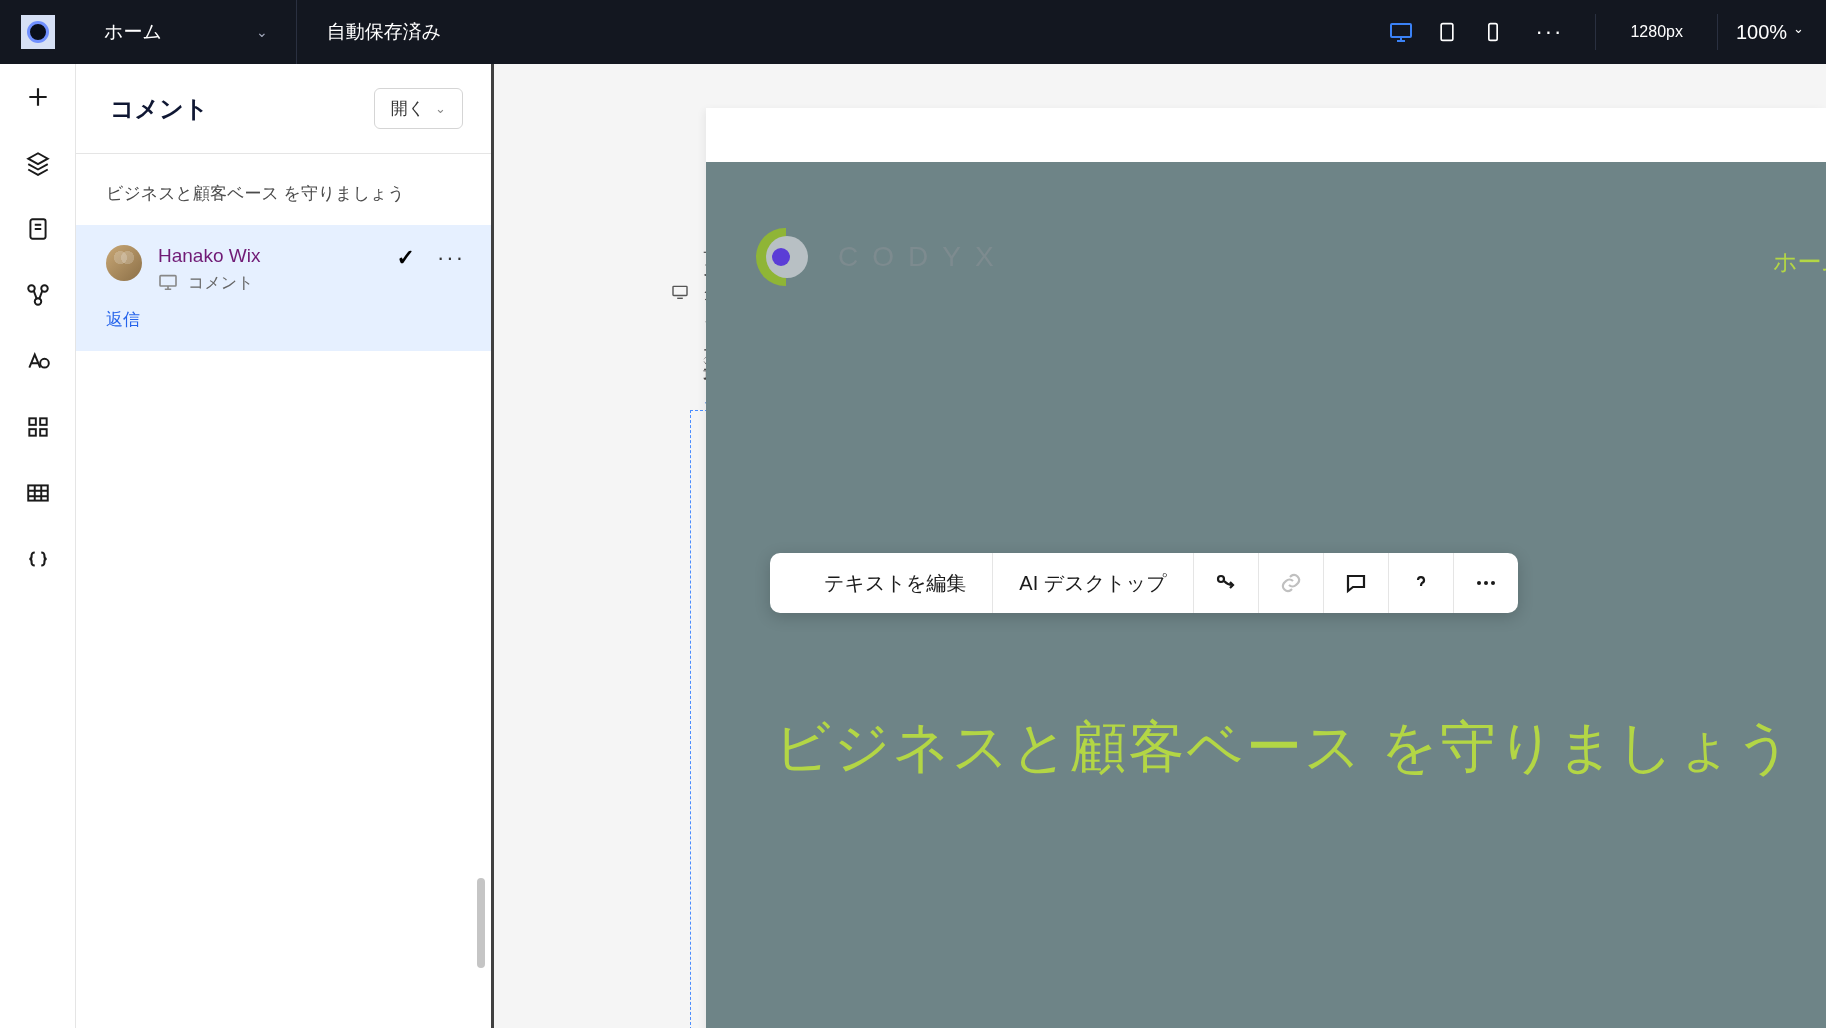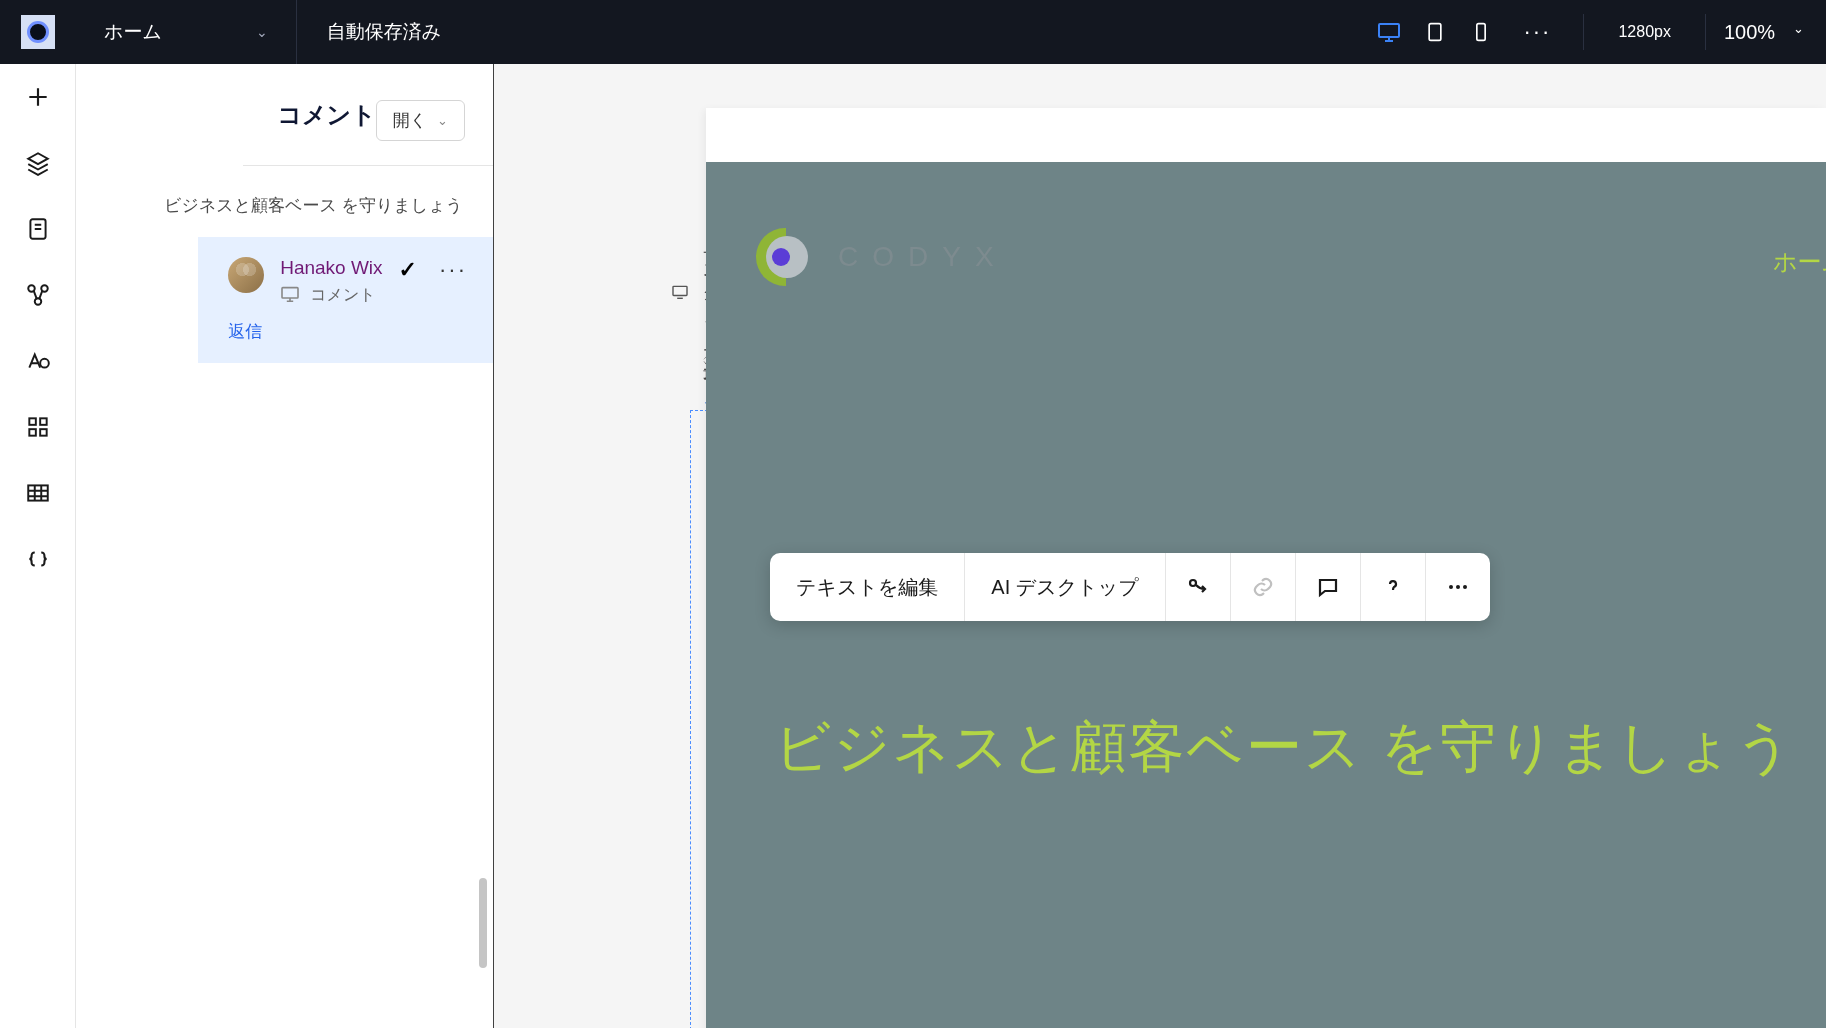--- a/index.html
+++ b/index.html
@@ -52,54 +52,53 @@
       color:#fff;
     }
     .top-spacer { flex: 1; }
     .device-icons { display:flex; gap: 18px; align-items:center; padding-right: 14px; }
     .device-icon { width:28px; height:22px; display:flex;align-items:center;justify-content:center; cursor:pointer; }
     .device-icon svg { width: 24px; height: 20px; }
     .device-icon.active svg { stroke: #3b82f6; }
     .dots3 { color:#fff; font-size:22px; letter-spacing:2px; cursor:pointer; padding:0 10px; }
     .top-sep { width:1px; height:36px; background:#2a3040; margin:0 8px; }
     .width-label { font-size:16px; padding: 0 26px; }
-    .zoom-label { font-size:20px; padding: 0 22px 0 10px; display:flex;align-items:flex-start;gap:18px;}
+    .zoom-label { font-size:20px; padding: 0 22px 0 10px; display:flex;align-items:flex-start;gap:6px;}
 
     
     .main { display:flex; height: calc(100% - 64px); }
 
     .left-rail {
       width: 76px;
       background: #fff;
       border-right: 1px solid #e5e5e5;
       display:flex; flex-direction:column; align-items:center;
       padding-top: 18px;
       gap: 36px;
     }
     .rail-icon { width:30px;height:30px; display:flex;align-items:center;justify-content:center; cursor:pointer; color:#1a1a1a;}
     .rail-icon svg { width:26px; height:26px; }
 
     .comments-panel {
       width: 418px;
       background: #fff;
-      border-right: 1px solid #404040;
+      border-right: 3px solid #404040;
       display:flex; flex-direction:column;
       position:relative;
-      align-items:flex-end;
     }
     .panel-header {
       display:flex; align-items:center; justify-content:space-between;
       padding: 24px 28px 24px 34px;
       border-bottom: 1px solid #e5e5e5;
     }
     .panel-title { font-size: 24px; font-weight: 700; color:#0f1733; }
     .open-btn {
       border:1px solid #d5d5d5; border-radius:6px;
       padding: 8px 16px; display:flex;align-items:center;gap:10px;
-      font-size:17px; color:#333; cursor:pointer; background:#fff;margin-top:12px;
+      font-size:17px; color:#333; cursor:pointer; background:#fff;
     }
     .open-btn .chev { font-size:13px; color:#888; }
 
     .filter-heading {
       padding: 28px 30px 20px 30px;
       font-size: 17px;
       color:#4a4a4a;
     }
 
     .comment-item {
@@ -222,22 +221,23 @@
       color:#2f7ef7; font-size:18px;
     }
 
     
     .float-toolbar {
       position:absolute;
       left:276px; top:489px;
       background:#fff; border-radius:10px;
       box-shadow:0 4px 16px rgba(0,0,0,0.18);
       display:flex; align-items:stretch;
-      height:68px;
+      height:60px;
       z-index:20;
+      padding-left:28px;
     }
     .ft-btn {
       display:flex;align-items:center;justify-content:center;
       padding:0 26px; font-size:20px; color:#1a1a1a;
       border-right:1px solid #e5e5e5;
       cursor:pointer;
     }
     .ft-btn:last-child{border-right:none;}
     .ft-icon svg{width:24px;height:24px;}
     .ft-icon{padding:0 20px;}

